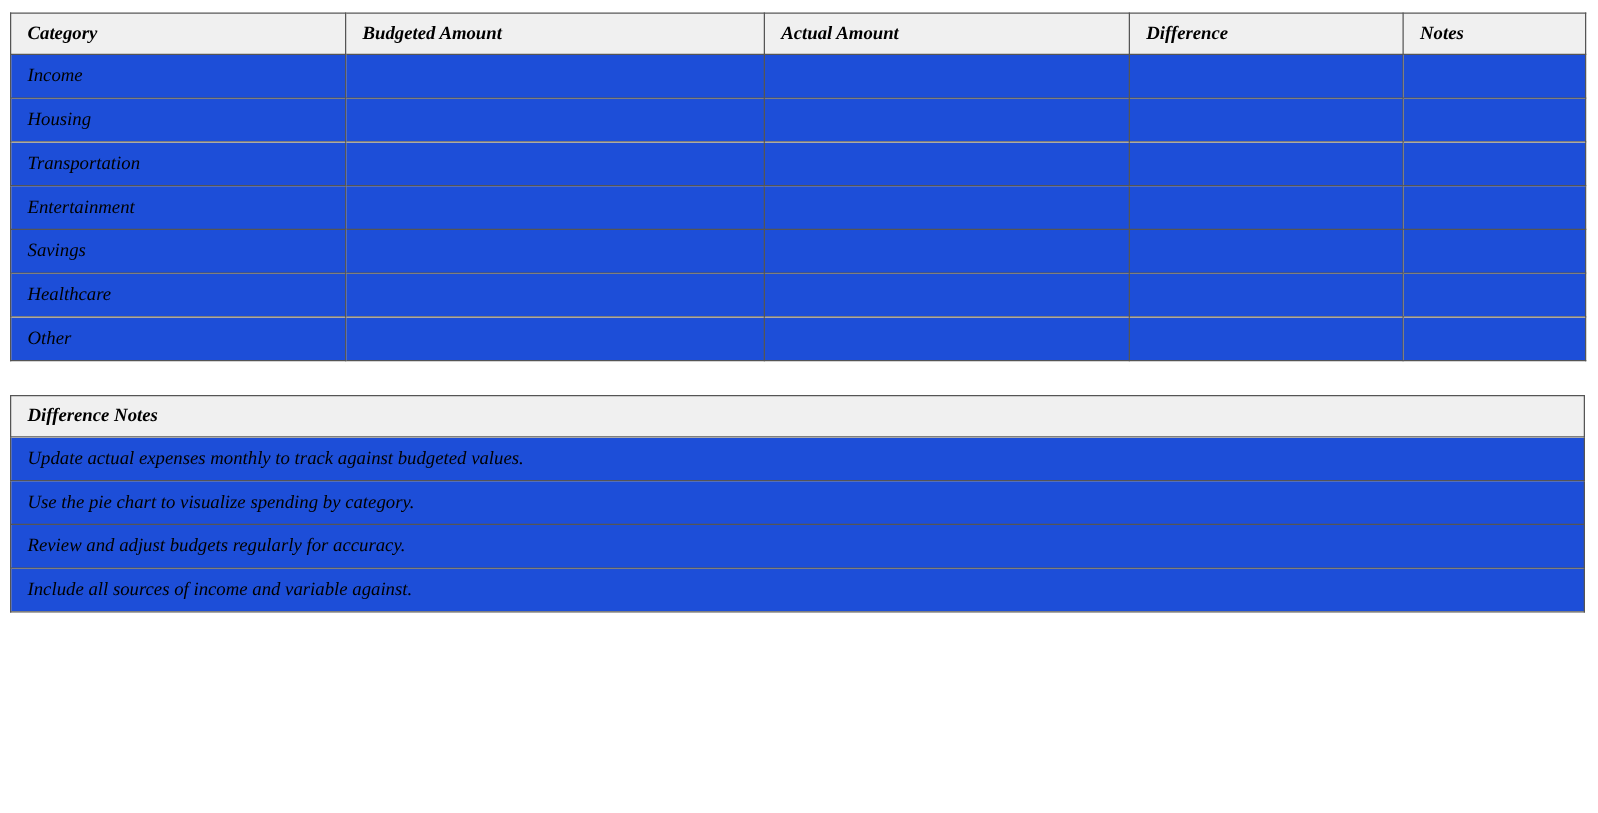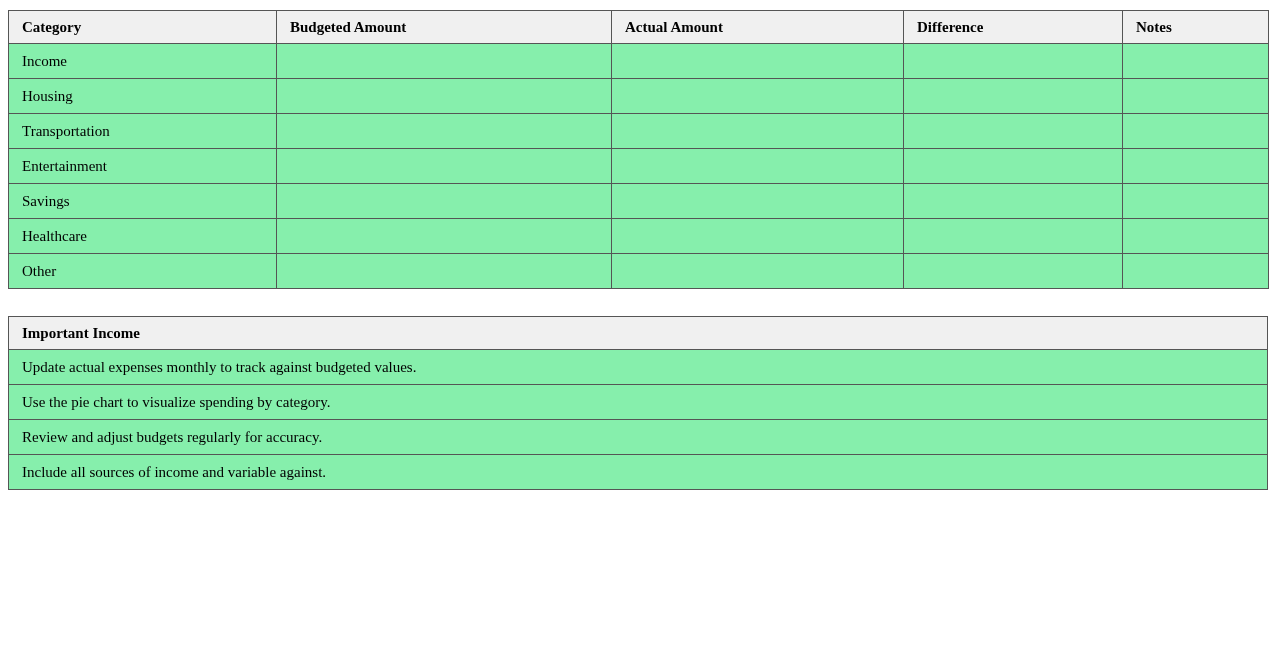--- a/index.html
+++ b/index.html
@@ -9,41 +9,42 @@
     background: #ffffff;
     width: 1278px;
     height: 650px;
     font-family: "Liberation Serif", "DejaVu Serif", serif;
     font-size: 15px;
     color: #000000;
     overflow: hidden;
   }
   .page {
     padding: 10px 10px 4px 8px;
+    font-style: italic;
   }
   table {
     border-collapse: collapse;
     width: 1260px;
     table-layout: fixed;
   }
   th, td {
     border: 1px solid #555555;
     padding: 0 6px 0 13px;
     text-align: left;
     vertical-align: middle;
     overflow: hidden;
     white-space: nowrap;
   }
   th {
     background: #f0f0f0;
     font-weight: bold;
     height: 33px;
   }
   td {
-    background: #86efac;
+    background: #1d4ed8;
     height: 35px;
   }
   .col-category   { width: 268px; }
   .col-budgeted   { width: 335px; }
   .col-actual     { width: 292px; }
   .col-difference { width: 219px; }
   .col-notes      { width: 146px; }
   .notes-table {
     margin-top: 27px;
   }
@@ -119,21 +120,21 @@
         <td></td>
         <td></td>
         <td></td>
       </tr>
     </tbody>
   </table>
 
   <table class="notes-table">
     <thead>
       <tr>
-        <th>Important Income</th>
+        <th>Difference Notes</th>
       </tr>
     </thead>
     <tbody>
       <tr>
         <td>Update actual expenses monthly to track against budgeted values.</td>
       </tr>
       <tr>
         <td>Use the pie chart to visualize spending by category.</td>
       </tr>
       <tr>

